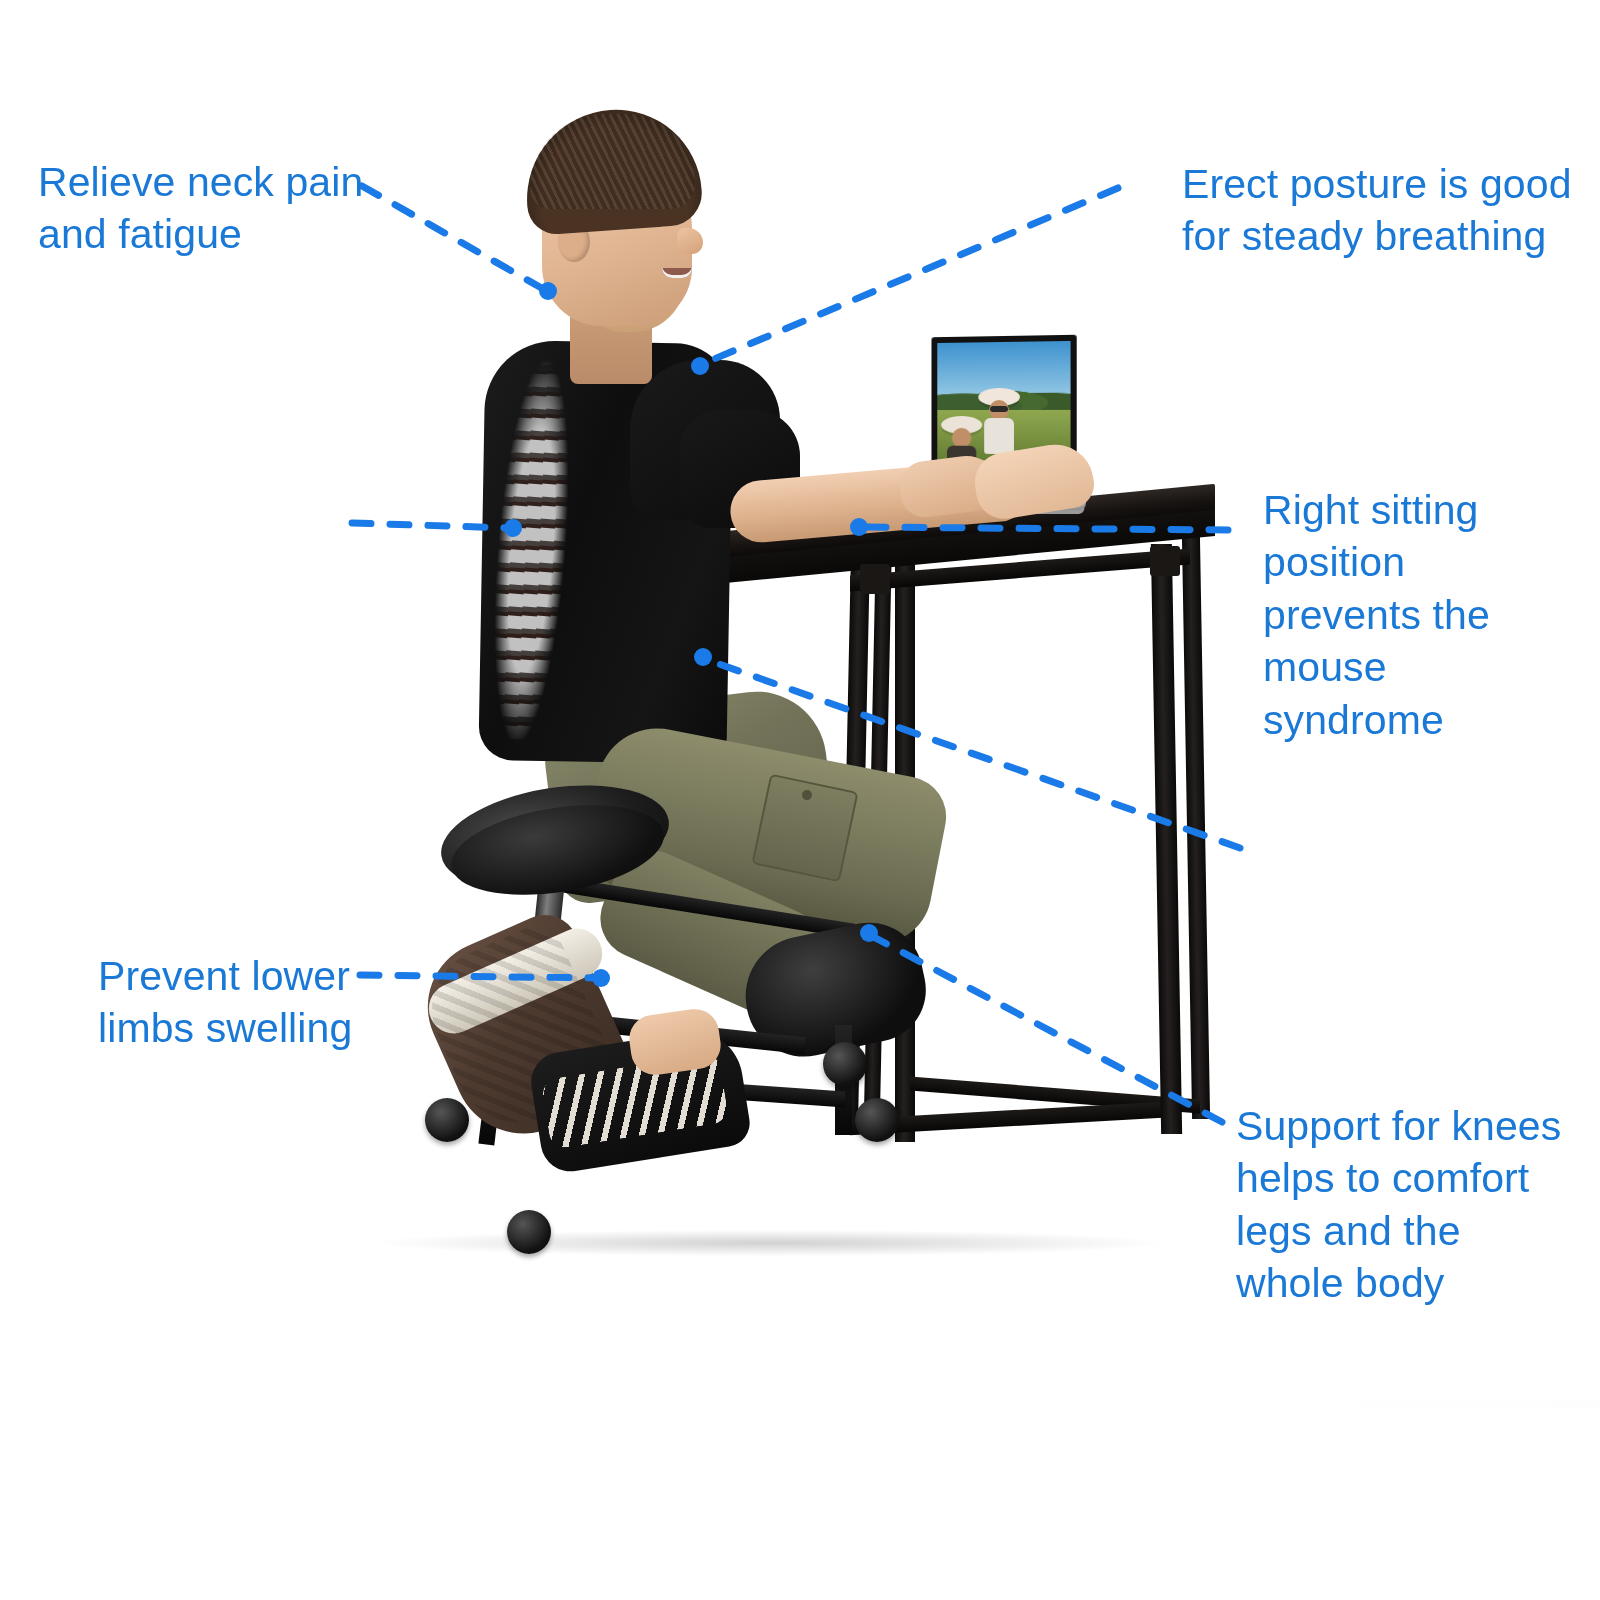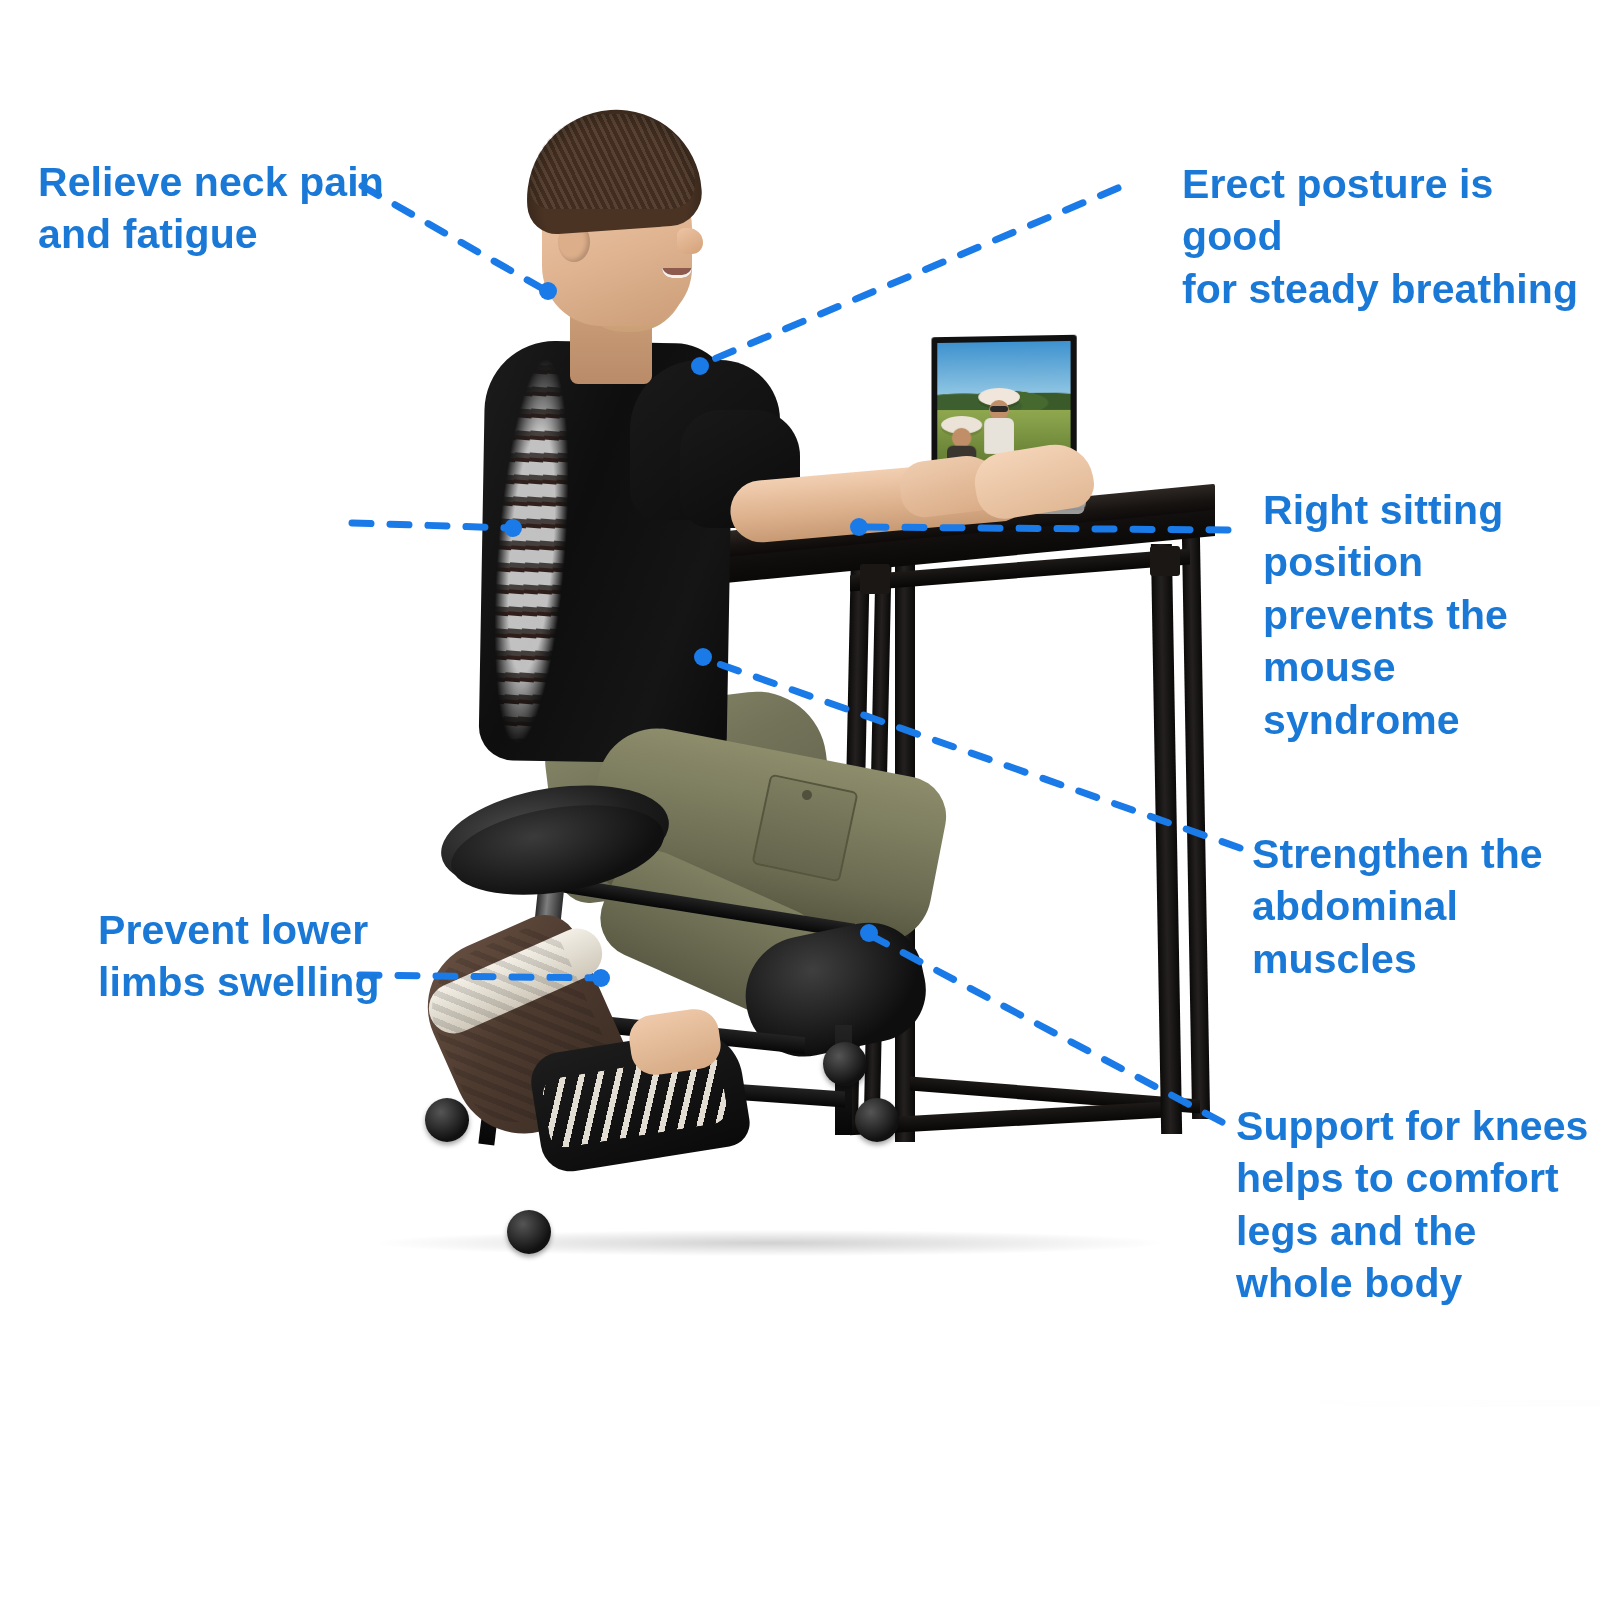--- a/index.html
+++ b/index.html
@@ -8,21 +8,21 @@
     width:1600px;height:1600px;overflow:hidden;position:relative;
     font-family:"Liberation Sans","DejaVu Sans",sans-serif;
   }
   #page{position:absolute;inset:0;background:#ffffff;}
 
   
   .stage{position:absolute;left:0;top:0;width:1600px;height:1400px;overflow:hidden;}
 
   
   .callout{position:absolute;color:#1a79d6;font-size:41px;line-height:1.28;
-           font-weight:700;letter-spacing:.1px;white-space:pre-line;}
+           font-weight:400;letter-spacing:.1px;white-space:pre-line;}
   .callout.right{text-align:left;}
 
   
   .leaders{position:absolute;left:0;top:0;width:1600px;height:1400px;pointer-events:none;}
 
   
   .banner{position:absolute;left:0;top:1407px;width:1600px;height:193px;
           background:linear-gradient(90deg,#393939 0%,#3d3d3d 18%,#5a5a5a 42%,#8e8e8e 63%,#c9c9c9 80%,#f2f2f2 92%,#fdfdfd 100%);
           display:flex;align-items:center;justify-content:center;}
   .banner-title{color:#ffffff;font-family:"DejaVu Sans Condensed","Liberation Sans",sans-serif;
@@ -311,25 +311,22 @@
     <div class="callout right" style="left:1182px;top:158px;">Erect posture is good
 for steady breathing</div>
 
 
     <div class="callout right" style="left:1263px;top:484px;">Right sitting
 position
 prevents the
 mouse
 syndrome</div>
 
-    <div class="callout right" style="left:1252px;top:828px;">Strengthen the
-abdominal
-muscles</div>
-
-    <div class="callout" style="left:98px;top:904px;">Prevent lower
+
+    <div class="callout" style="left:98px;top:950px;">Prevent lower
 limbs swelling</div>
 
     <div class="callout right" style="left:1236px;top:1100px;">Support for knees
 helps to comfort
 legs and the
 whole body</div>
   </div>
 
   <div class="banner-cap"></div>
 

